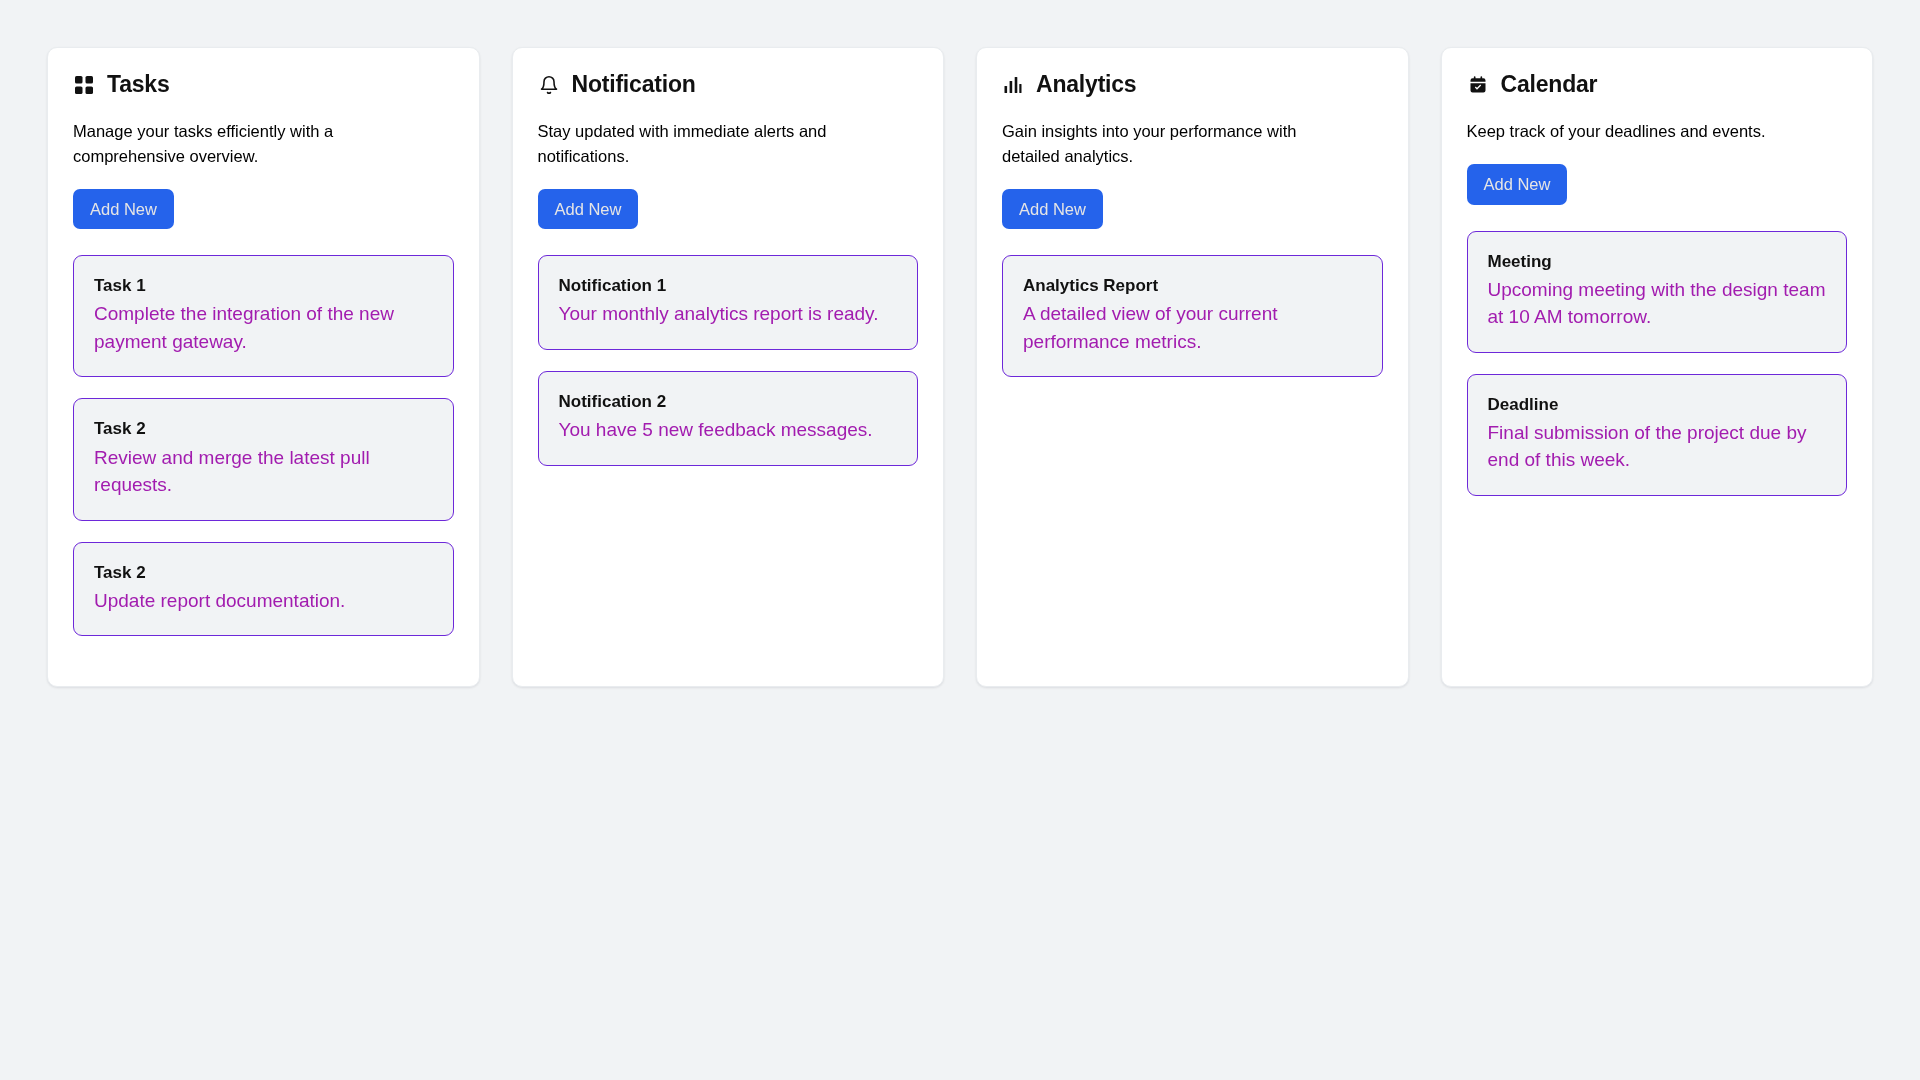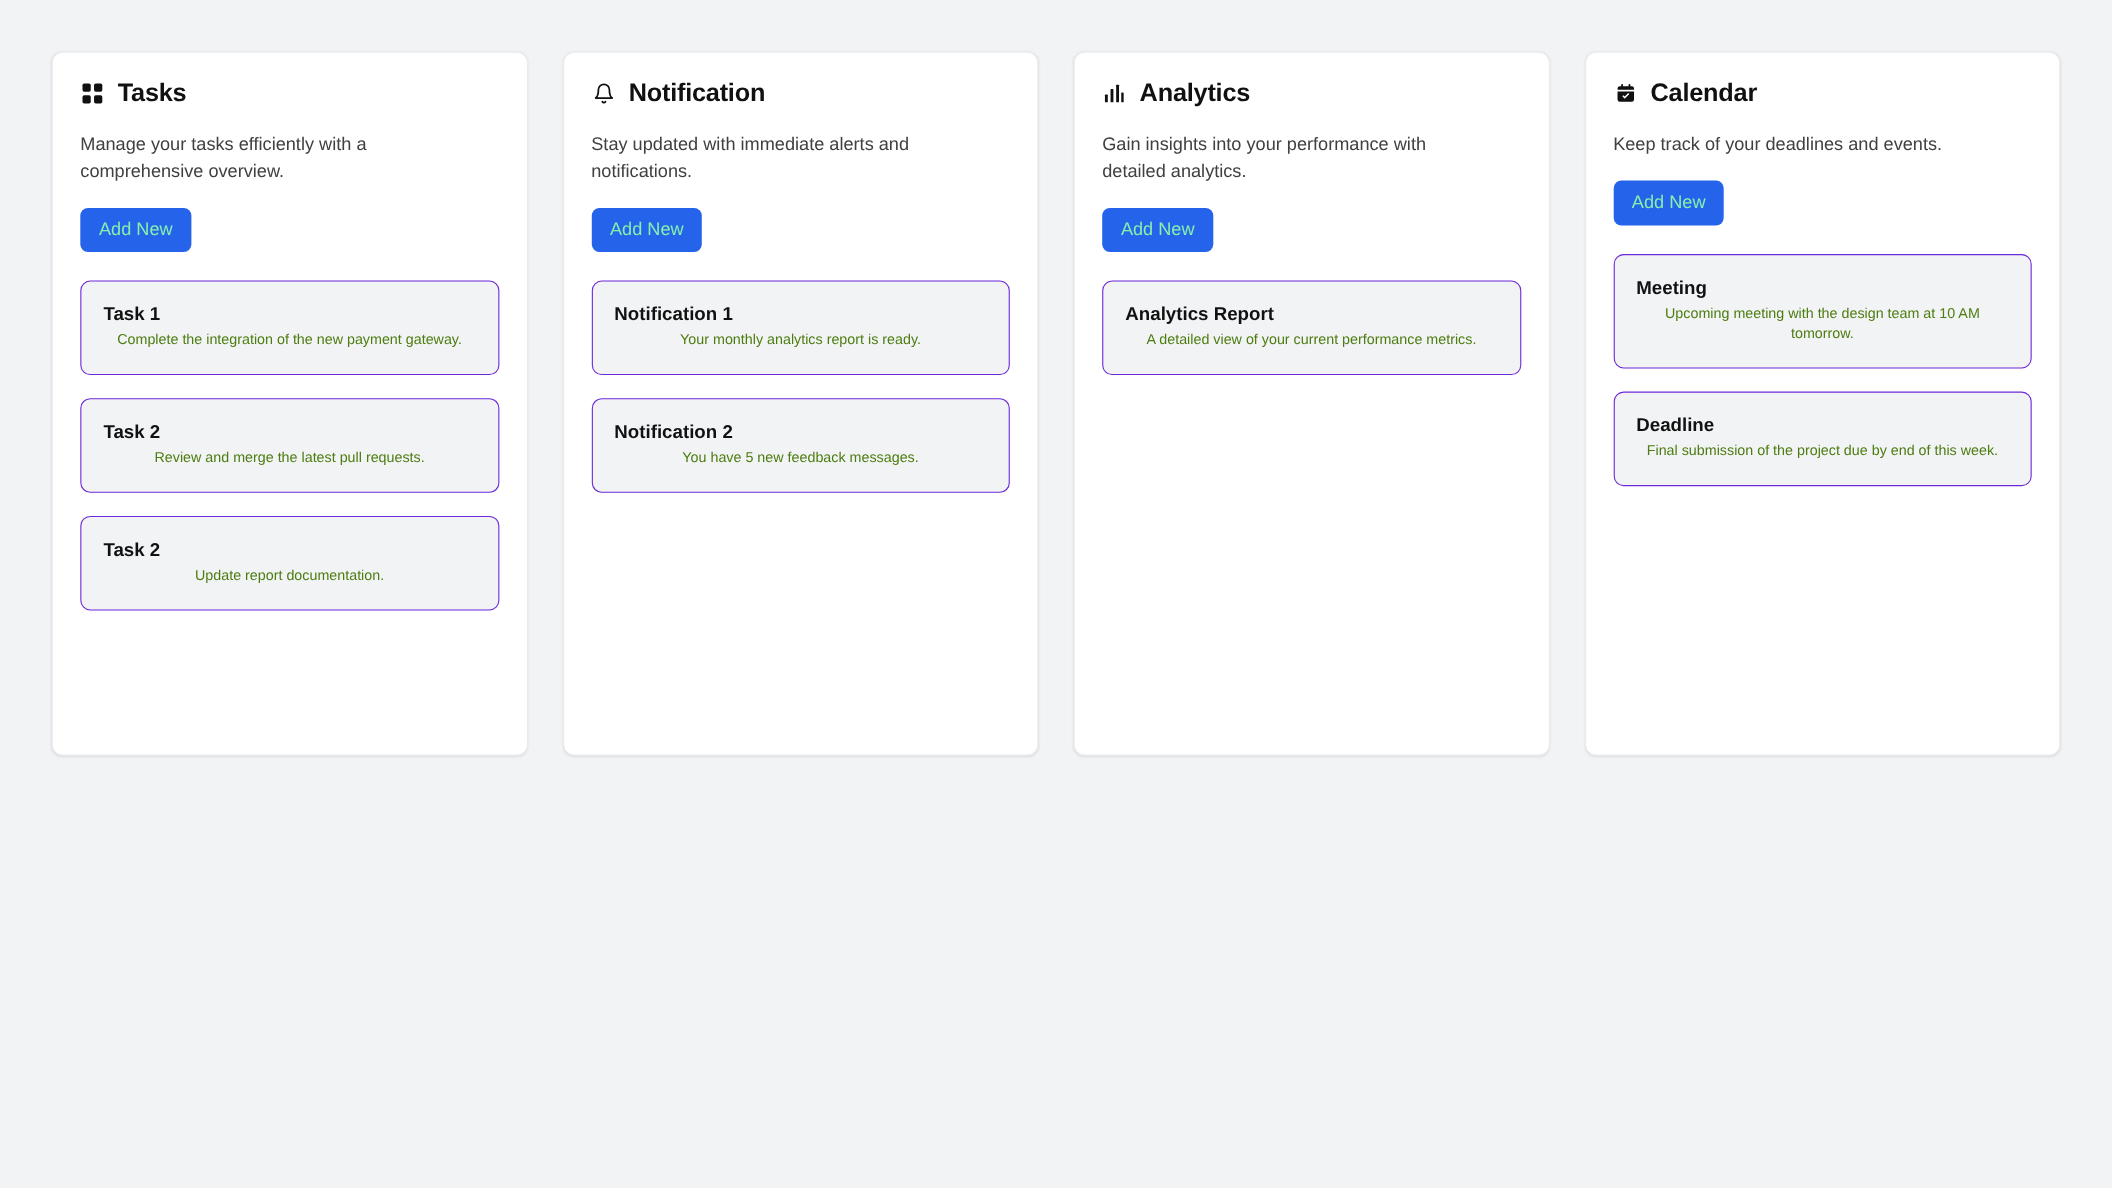--- a/index.html
+++ b/index.html
@@ -53,30 +53,30 @@
     font-size: 23px;
     font-weight: 700;
     color: #111111;
     letter-spacing: -0.2px;
     line-height: 1.1;
   }
 
   .panel-desc {
     font-size: 16.5px;
     line-height: 1.5;
-    color: #404040;
+    color: #000000;
     margin-bottom: 20px;
     max-width: 300px;
   }
 
   .add-btn {
     display: inline-block;
     align-self: flex-start;
     background: #2563eb;
-    color: #86efac;
+    color: #e5e5e5;
     border: none;
     border-radius: 7px;
     font-family: "Liberation Sans", sans-serif;
     font-size: 16.5px;
     line-height: 1;
     padding: 12px 17px;
     cursor: pointer;
     margin-bottom: 26px;
   }
 
@@ -95,24 +95,23 @@
 
   .item-title {
     font-size: 17px;
     font-weight: 700;
     color: #111111;
     line-height: 1.3;
     margin-bottom: 3px;
   }
 
   .item-text {
-    font-size: 13px;
+    font-size: 19px;
     line-height: 1.45;
-    color: #4d7c0f;
-    text-align: center;
+    color: #a21caf;
   }
 </style>
 </head>
 <body>
 
 <div id="dashboard">
     <section class="panel">
       <div class="panel-header">
         <span class="panel-icon">
           <svg width="20" height="20" viewBox="0 0 20 20" fill="currentColor">

